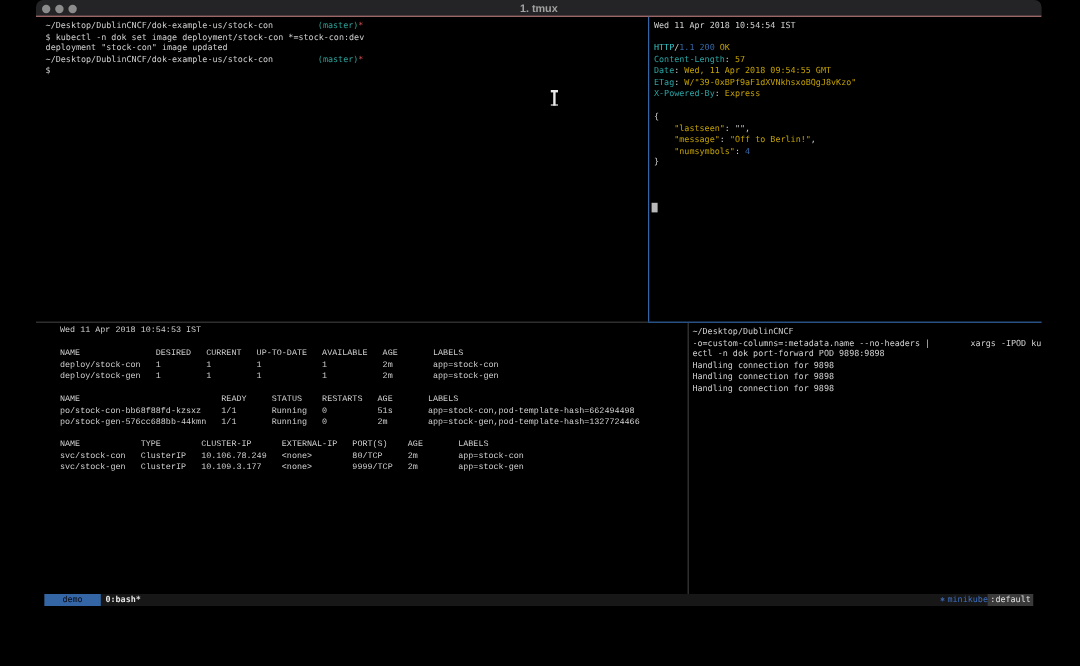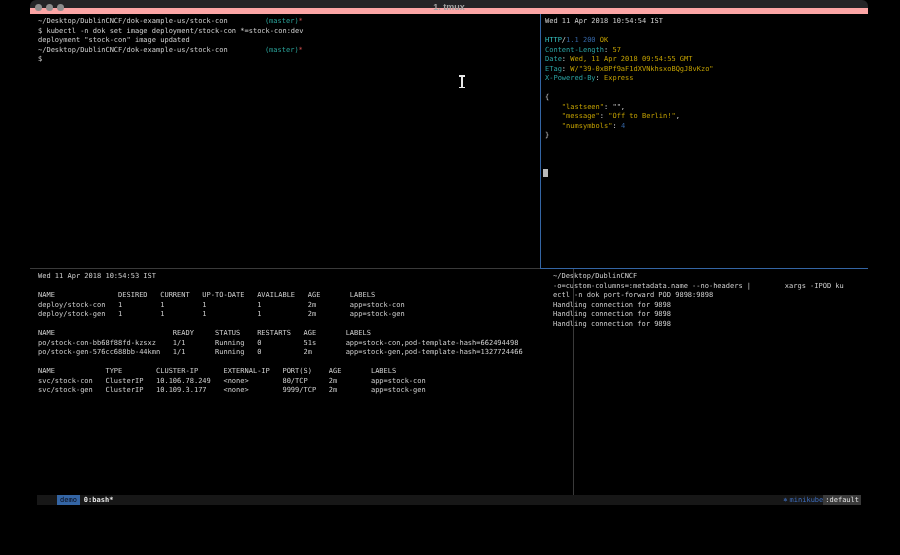--- a/index.html
+++ b/index.html
@@ -5,36 +5,36 @@
   * { margin:0; padding:0; box-sizing:border-box; }
   html,body { width:900px; height:555px; background:#000; overflow:hidden; }
   body { font-family:"DejaVu Sans Mono", monospace; }
 
   .window {
     position:absolute; left:30px; top:0; width:838px; height:512px;
     background:#000; border-radius:6px 6px 0 0;
   }
   .titlebar {
     position:absolute; left:0; top:0; width:838px; height:14px;
-    background:#242426; border-bottom:6px solid #fca5a5;
+    background:#242426; border-bottom:1px solid #fca5a5;
     border-radius:6px 6px 0 0;
   }
   .title-text {
     position:absolute; left:0; right:0; top:1px; text-align:center;
     font-family:"Liberation Sans", sans-serif; font-size:9px; font-weight:bold;
     color:#a2a2a2; line-height:12px;
   }
   .lights { position:absolute; left:5px; top:3.5px; display:flex; gap:4px; }
   .light { width:7px; height:7px; border-radius:50%; background:#8c8c8c; }
 
   .pane { position:absolute; overflow:hidden; }
   .pane-tl { left:0;   top:14px;  width:510px; height:254px; padding:3px 0 0 8px; }
   .pane-tr { left:511px;top:14px; width:327px; height:254px; padding:3px 0 0 4px; }
-  .pane-bl { left:0;   top:269px; width:543px; height:226px; padding:3px 0 0 8px; }
-  .pane-br { left:520px;top:269px; width:294px; height:226px; padding:3px 0 14px 3px; }
+  .pane-bl { left:12px;   top:269px; width:543px; height:226px; padding:3px 0 0 8px;font-family:Liberation Mono, monospace; }
+  .pane-br { left:544px;top:269px; width:294px; height:226px; padding:3px 0 14px 3px; }
 
   .tl { white-space:pre; font-size:7px; line-height:9.5px; height:9.5px; color:var(--c-text,#cfcfcf); }
 
   .c-default { color:var(--c-text,#cfcfcf); }
   .c-teal    { color:var(--c-teal,#2aa198);margin-left:33px; }
   .c-red     { color:var(--c-red,#c94c4c); }
   .c-cyan    { color:var(--c-cyan,#2ba3a3); }
   .c-brcyan  { color:var(--c-brcyan,#36c6c6); }
   .c-blue    { color:var(--c-blue,#3465a4); }
   .c-yellow  { color:var(--c-yellow,#c2a000); }
@@ -50,21 +50,21 @@
   .mouse-ibeam .stem { position:absolute; left:2px; top:0; width:1.5px; height:13px; background:#e8e8e8; }
   .mouse-ibeam .serif-top    { position:absolute; left:0; top:0; width:5.5px; height:1.5px; background:#e8e8e8; }
   .mouse-ibeam .serif-bottom { position:absolute; left:0; bottom:0; width:5.5px; height:1.5px; background:#e8e8e8; }
 
   .statusbar {
     position:absolute; left:7px; top:495px; width:824px; height:10px;
     background:#171717; font-size:7px; line-height:10px;
     display:flex; justify-content:space-between; align-items:center;
   }
   .sb-left, .sb-right { display:flex; align-items:center; height:10px; }
-  .sb-session { background:var(--c-status-blue,#3465a4); color:#0a0a14; padding:0 3px; height:10px;margin-left:20px; }
+  .sb-session { background:var(--c-status-blue,#3465a4); color:#0a0a14; padding:0 15px; height:10px; }
   .sb-windowtab { color:#e6e6e6; font-weight:bold; margin-left:4px; }
   .sb-kube-icon { color:var(--c-status-blue-bright,#3e6fc0); margin-right:2px; }
   .sb-kube-cluster { color:var(--c-status-blue-bright,#3e6fc0); }
   .sb-kube-context { background:#3a3a3a; color:#e0e0e0; padding:0 2px; height:10px; }
 </style>
 </head>
 <body>
 
 <div class="window">
 

